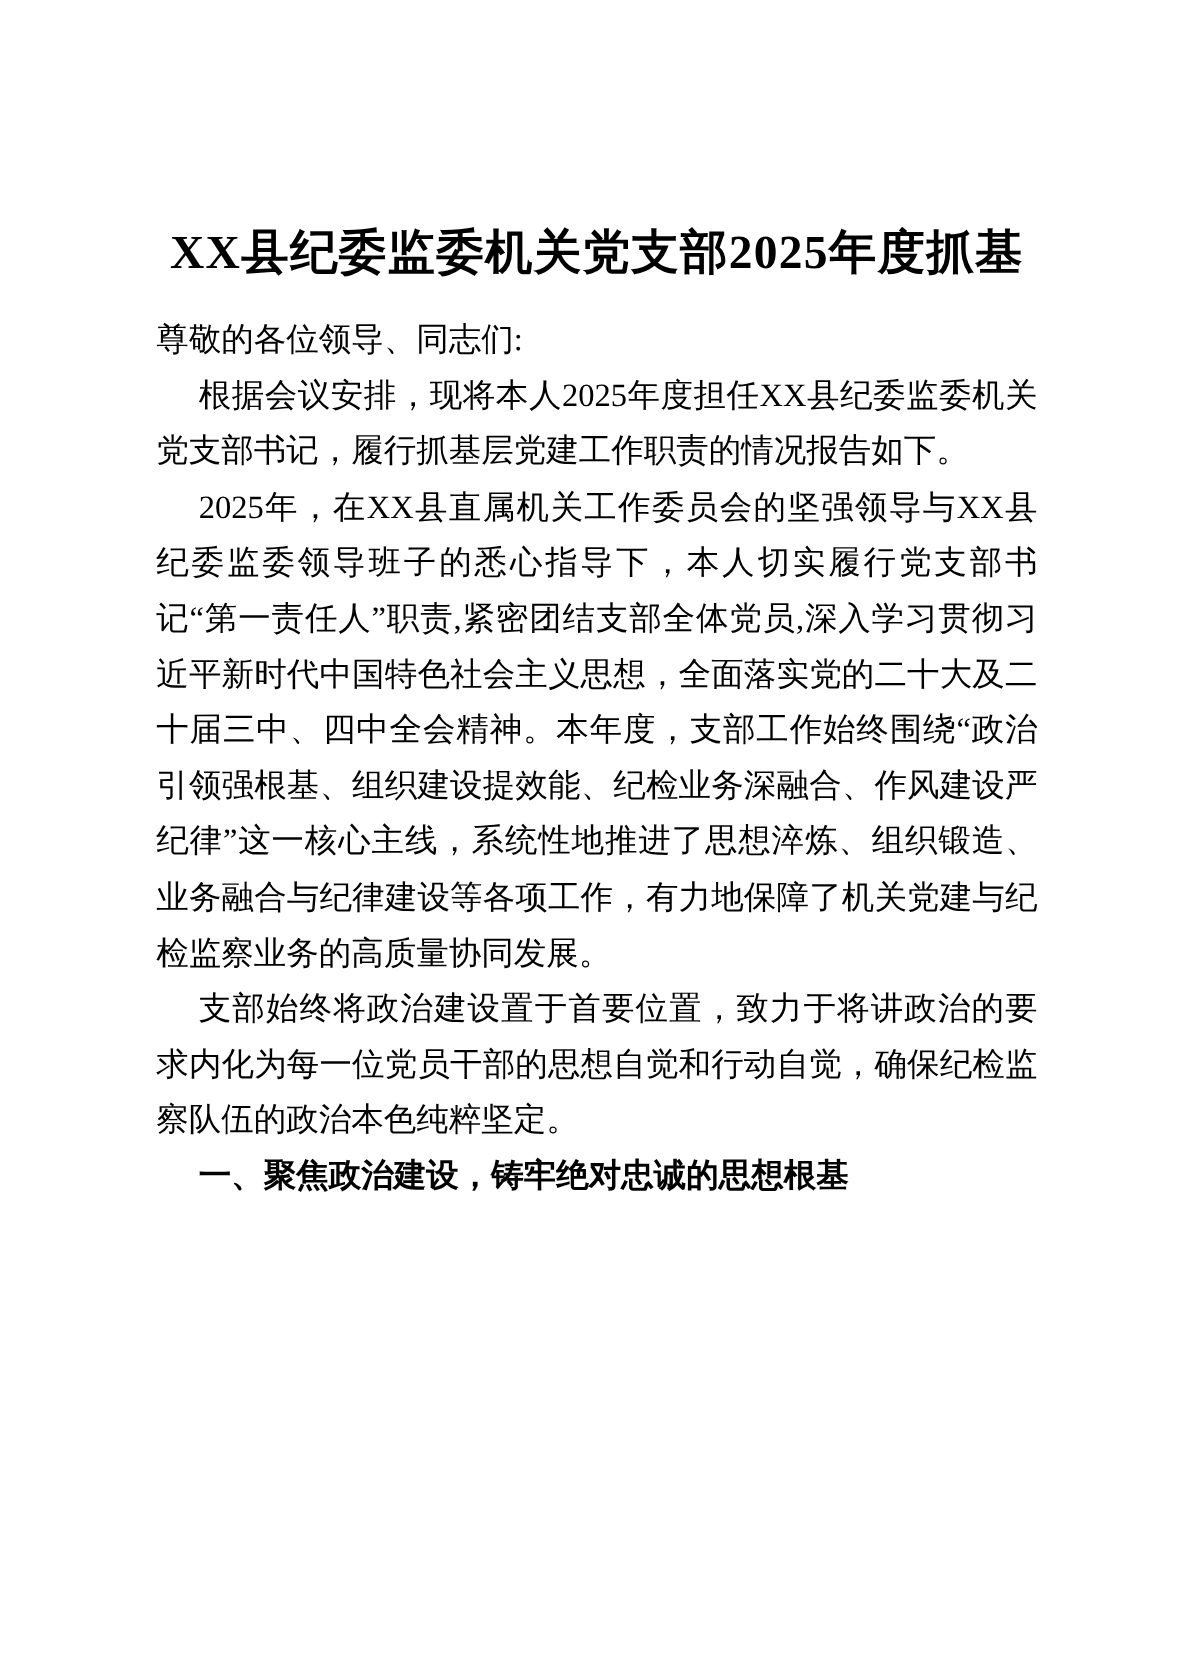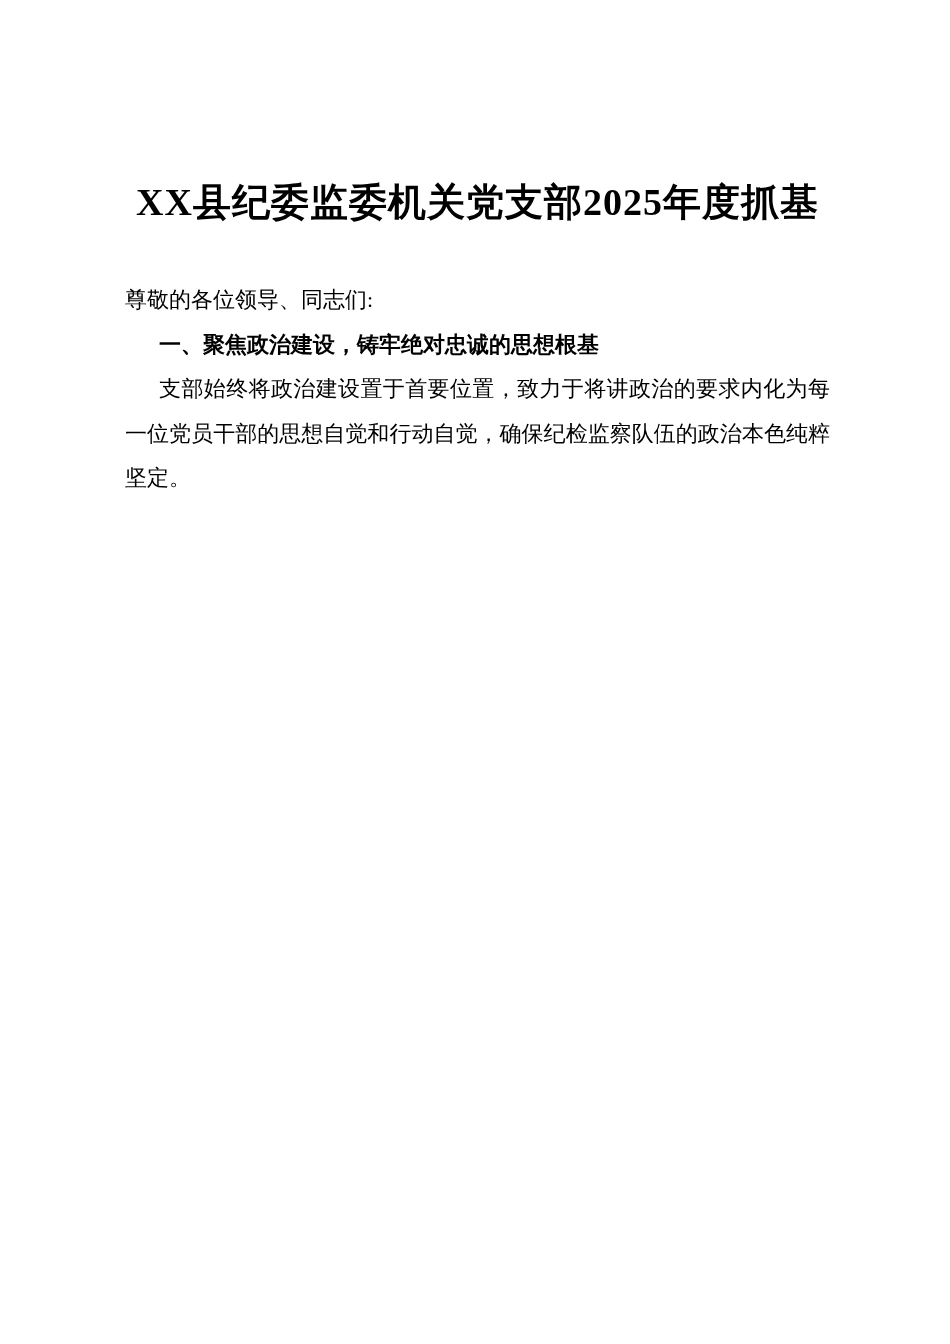--- a/index.html
+++ b/index.html
@@ -27,22 +27,22 @@
     font-size: 38px;
     line-height: 49px;
     text-align: center;
     letter-spacing: 1px;
   }
   .title-line {
     display: block;
     white-space: nowrap;
   }
   .doc-body {
-    margin-top: 51px;
-    font-size: 22px;
+    margin-top: 23px;
+    font-size: 26px;
     line-height: 44.6px;
     text-align: justify;
     text-justify: inter-ideograph;
   }
   .doc-body p {
     margin: 0;
     padding: 0;
   }
   .para {
     text-indent: 34px;
@@ -60,22 +60,24 @@
 <div class="page">
   <div class="content">
 
     <h1 class="doc-title">
       <span class="title-line">XX县纪委监委机关党支部2025年度抓基</span>
     </h1>
 
     <div class="doc-body">
       <p class="para salutation">尊敬的各位领导、同志们:</p>
 
+      <p class="para">根据会议安排，现将本人2025年度担任XX县纪委监委机关党支部书记，履行抓基层党建工作职责的情况报告如下。</p>
 
+      <p class="para">2025年，在XX县直属机关工作委员会的坚强领导与XX县纪委监委领导班子的悉心指导下，本人切实履行党支部书记“第一责任人”职责,紧密团结支部全体党员,深入学习贯彻习近平新时代中国特色社会主义思想，全面落实党的二十大及二十届三中、四中全会精神。本年度，支部工作始终围绕“政治引领强根基、组织建设提效能、纪检业务深融合、作风建设严纪律”这一核心主线，系统性地推进了思想淬炼、组织锻造、业务融合与纪律建设等各项工作，有力地保障了机关党建与纪检监察业务的高质量协同发展。</p>
+
+      <p class="para">支部始终将政治建设置于首要位置，致力于将讲政治的要求内化为每一位党员干部的思想自觉和行动自觉，确保纪检监察队伍的政治本色纯粹坚定。</p>
 
       <p class="para heading">一、聚焦政治建设，铸牢绝对忠诚的思想根基</p>
-
-      <p class="para">支部始终将政治建设置于首要位置，致力于将讲政治的要求内化为每一位党员干部的思想自觉和行动自觉，确保纪检监察队伍的政治本色纯粹坚定。</p>
 
     </div>
 
   </div>
 </div>
 
 </body></html>

